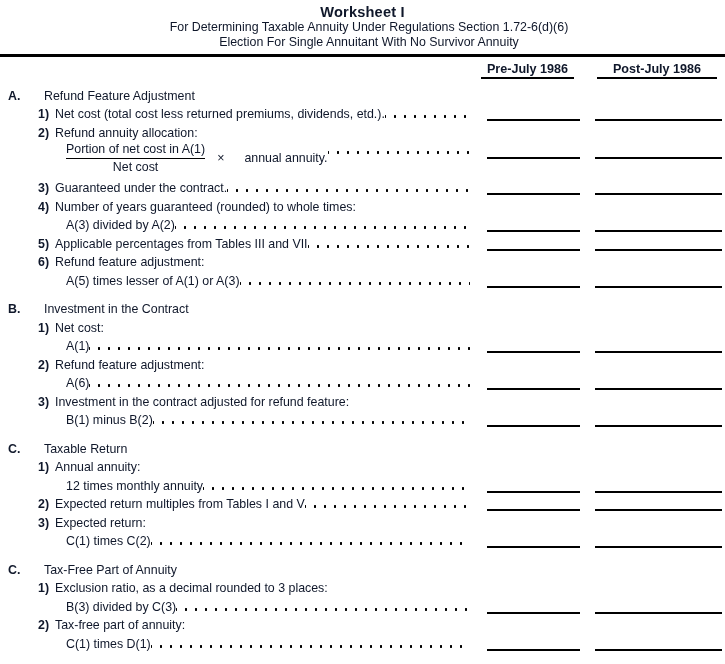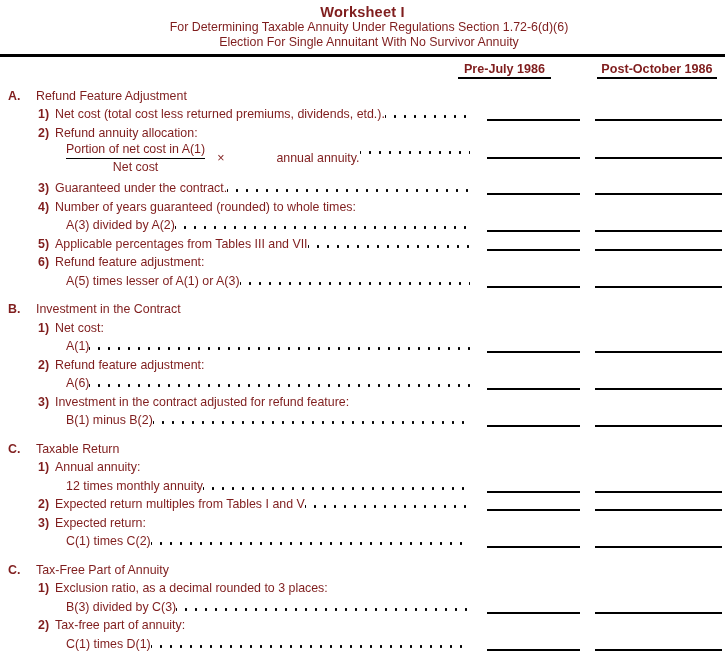--- a/index.html
+++ b/index.html
@@ -1,44 +1,44 @@
 <!DOCTYPE html>
 <html><head>
 <meta charset="utf-8">
 <style>
   html,body{margin:0;padding:0;background:#fff;}
   .page{
     position:relative;
     width:725px;height:664px;
-    background:#fff;color:#7f1d1d;
+    background:#fff;color:#0f172a;
     font-family:"Liberation Sans","DejaVu Sans",sans-serif;
     font-size:12.4px;
     overflow:hidden;
   }
   
   .title{
     padding-top:4px;text-align:center;
     font-size:14.6px;font-weight:bold;letter-spacing:.2px;
   }
   .sub{text-align:center;font-size:12.4px;line-height:14.6px;padding-left:13px;}
   .rule{margin-top:5px;border-top:3.5px solid #000;}
   .colheads{position:relative;height:24px;}
   .colhead{
     position:absolute;bottom:2px;
     font-weight:bold;font-size:12.6px;text-align:center;
     border-bottom:2.5px solid #000;padding-bottom:1px;
   }
-  .colhead.c1{left:458px;width:93px;}
+  .colhead.c1{left:481px;width:93px;}
   .colhead.c2{left:597px;width:120px;}
   
   .sections{margin-top:3px;}
   .section + .section{margin-top:10px;}
   .row{display:flex;align-items:flex-end;height:18.5px;white-space:nowrap;}
   .sec-label{margin-left:8px;width:28px;font-weight:bold;flex:none;}
-  .sec-heading{flex:none;}
+  .sec-heading{flex:none;margin-left:8px;}
   .num-row{padding-left:38px;}
   .sub-row{padding-left:66px;}
   .num{width:17px;font-weight:bold;flex:none;}
   .txt,.ftext{flex:none;}
   .leader{
     flex:1 1 auto;align-self:stretch;min-width:8px;
     background-image:radial-gradient(circle,#000 1.1px,transparent 1.3px);
     background-size:10px 3px;
     background-repeat:repeat-x;
     background-position:left 5px bottom 3px;
@@ -47,35 +47,35 @@
     flex:none;width:93px;height:17px;margin-left:17px;
     border-bottom:2.5px solid #000;
   }
   .cell.c2{width:127px;margin-left:15px;margin-right:3px;}
   
   .frac-row{height:37px;align-items:center;}
   .frac{flex:none;}
   .frac-num{border-bottom:1.5px solid #000;padding-bottom:1px;line-height:15px;margin-top:2px;}
   .frac-den{text-align:center;line-height:17px;}
   .frac-row .op{flex:none;margin:0 20px 0 12px;line-height:17px;}
-  .frac-row .ftext{line-height:17px;margin-left:32px;}
+  .frac-row .ftext{line-height:17px;}
   .frac-row .leader{align-self:flex-start;height:18.5px;background-position:left 5px bottom 4px;}
   .frac-row .cell{align-self:flex-start;margin-top:0;}
 </style>
 </head>
 <body>
 
 <div class="page">
   <div class="title">Worksheet I</div>
   <div class="sub">For Determining Taxable Annuity Under Regulations Section 1.72-6(d)(6)</div>
   <div class="sub">Election For Single Annuitant With No Survivor Annuity</div>
   <div class="rule"></div>
   <div class="colheads">
     <span class="colhead c1">Pre-July 1986</span>
-    <span class="colhead c2">Post-October 1986</span>
+    <span class="colhead c2">Post-July 1986</span>
   </div>
   <div class="sections">
       <div class="section">
         <div class="row">
           <span class="sec-label">A.</span>
           <span class="sec-heading">Refund Feature Adjustment</span>
         </div>
         <div class="row num-row">
           <span class="num">1)</span>
           <span class="txt">Net cost (total cost less returned premiums, dividends, etd.).</span>

